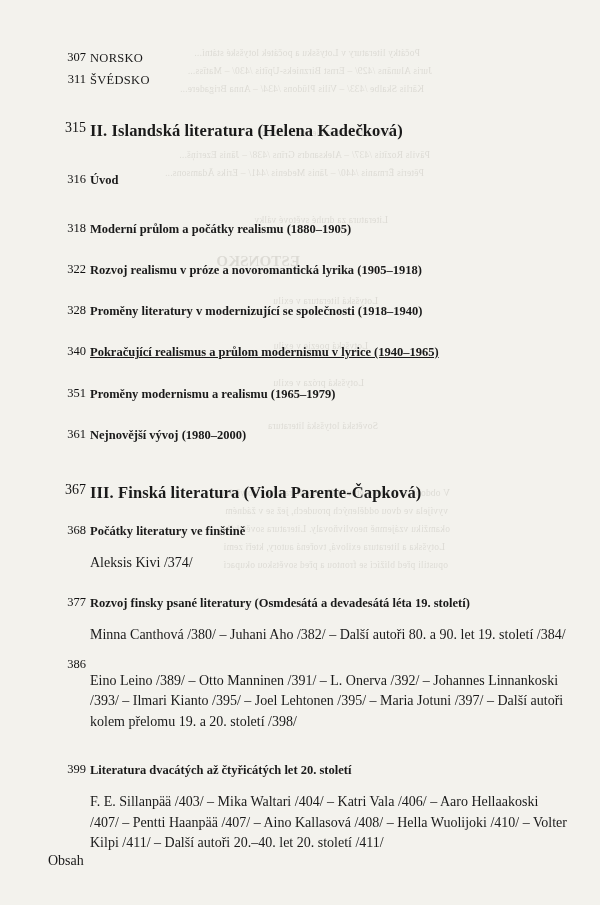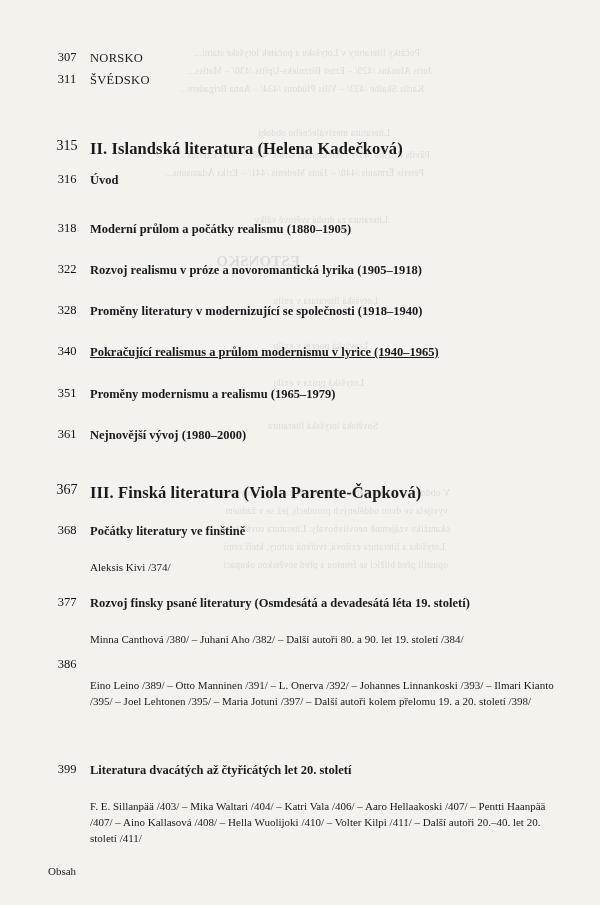--- a/index.html
+++ b/index.html
@@ -53,21 +53,21 @@
   .entry {
     position: absolute;
     left: 48px;
     right: 32px;
   }
   .num {
     position: absolute;
     left: 0;
     top: 0;
     width: 38px;
-    text-align: center;
+    text-align: right;
     font-size: 12.5px;
     color: #111;
   }
   .body {
     margin-left: 42px;
   }
   .title {
     font-size: 12.5px;
     line-height: 1.3;
   }
@@ -77,34 +77,34 @@
   .title.plain {
     font-weight: normal;
     letter-spacing: 0.3px;
   }
   .title.section {
     font-weight: bold;
     font-size: 16.5px;
     letter-spacing: 0.1px;
   }
   .sub {
-    font-size: 11px;
+    font-size: 14px;
     line-height: 1.45;
-    margin-top: 21px;
+    margin-top: 14px;
     color: #1a1a1a;
   }
   .section-entry .num {
     font-size: 14px;
     font-weight: normal;
   }
   .footer {
     position: absolute;
     left: 48px;
-    bottom: 28px;
-    font-size: 11px;
+    bottom: 36px;
+    font-size: 14px;
     color: #1a1a1a;
   }
 </style>
 </head>
 <body>
 
 <div class="page">
 
   <div class="bleed" id="bleed-layer">
       <div class="bl" style="top: 48px; left: 180px;">Počátky literatury v Lotyšsku a počátek lotyšské státní...</div>
@@ -132,21 +132,21 @@
         <div class="body">
           <div class="title plain">NORSKO</div>
         </div>
       </div>
       <div class="entry" style="top: 72px;">
         <div class="num">311</div>
         <div class="body">
           <div class="title plain">ŠVÉDSKO</div>
         </div>
       </div>
-      <div class="entry section-entry" style="top: 138px;">
+      <div class="entry section-entry" style="top: 120px;">
         <div class="num">315</div>
         <div class="body">
           <div class="title section">II. Islandská literatura (Helena Kadečková)</div>
         </div>
       </div>
       <div class="entry" style="top: 172px;">
         <div class="num">316</div>
         <div class="body">
           <div class="title bold">Úvod</div>
         </div>

